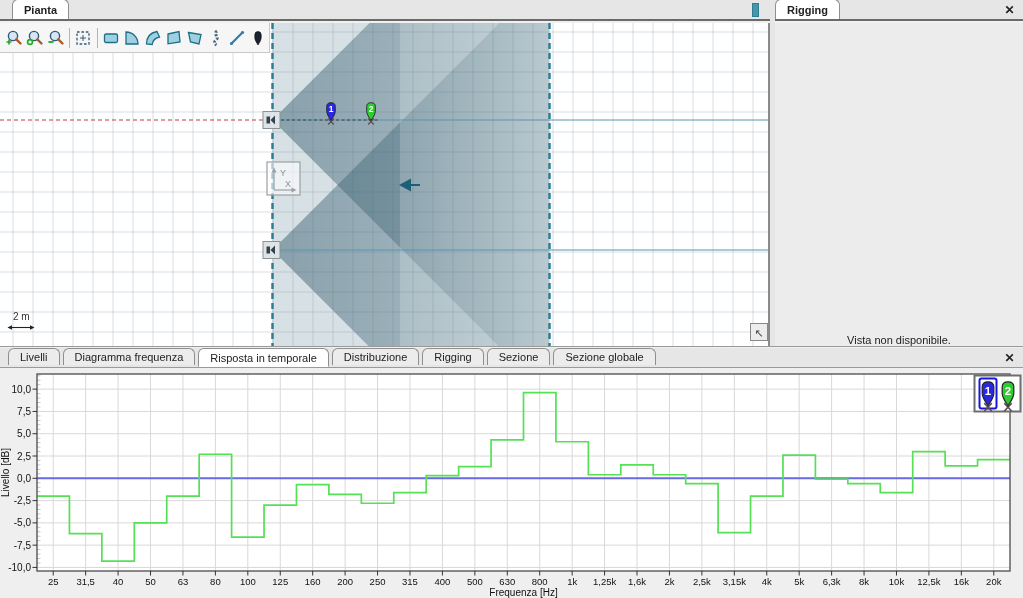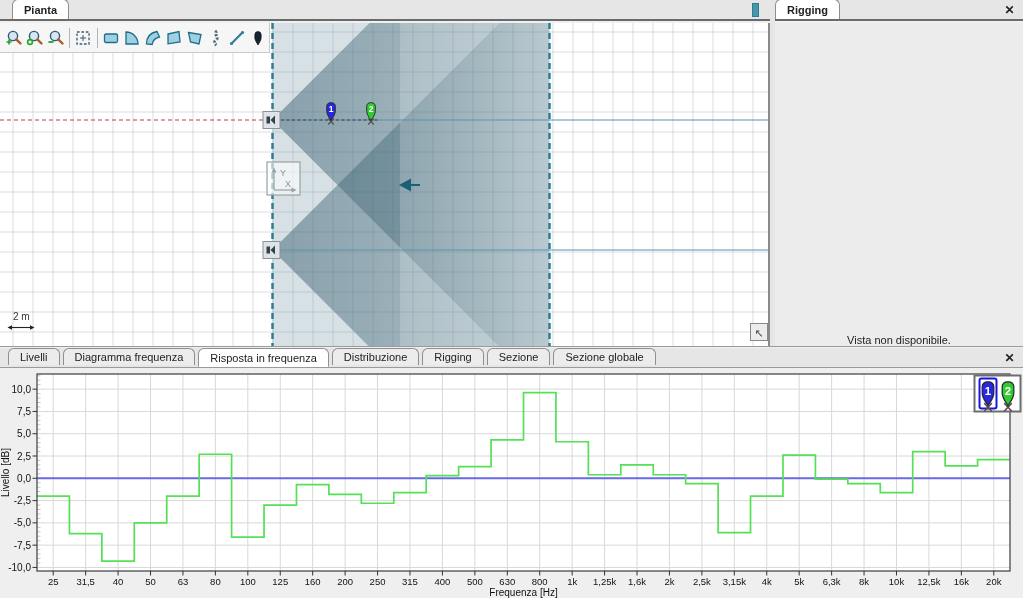--- a/index.html
+++ b/index.html
@@ -225,21 +225,21 @@
       <div id="rigging-body">
         <div id="rigging-message">Vista non disponibile.</div>
       </div>
     </div>
   </div>
 
   <div id="bottom-panel">
     <div id="bottom-tab-row">
       <div class="tab">Livelli</div>
         <div class="tab">Diagramma frequenza</div>
-        <div class="tab active">Risposta in frequenza</div>
+        <div class="tab active">Risposta in temporale</div>
         <div class="tab">Distribuzione</div>
         <div class="tab">Rigging</div>
         <div class="tab">Sezione</div>
         <div class="tab">Sezione globale</div>
         <div class="close-btn">✕</div>
     </div>
     <div id="chart-wrap">
       <svg id="chart-svg" width="1023" height="231" viewBox="0 0 1023 231">
   <rect x="37" y="6" width="973" height="197" fill="#ffffff"></rect>
   <path d="M37,21.153846153846146 H1010 M37,43.438914027149316 H1010 M37,65.72398190045249 H1010 M37,88.00904977375565 H1010 M37,110.2941176470588 H1010 M37,132.57918552036196 H1010 M37,154.86425339366514 H1010 M37,177.1493212669683 H1010 M37,199.43438914027146 H1010 M53.21666666666667,6 V203 M85.64999999999999,6 V203 M118.08333333333333,6 V203 M150.51666666666665,6 V203 M182.95,6 V203 M215.38333333333333,6 V203 M247.81666666666663,6 V203 M280.25,6 V203 M312.6833333333333,6 V203 M345.1166666666666,6 V203 M377.54999999999995,6 V203 M409.9833333333333,6 V203 M442.41666666666663,6 V203 M474.84999999999997,6 V203 M507.2833333333333,6 V203 M539.7166666666667,6 V203 M572.15,6 V203 M604.5833333333333,6 V203 M637.0166666666667,6 V203 M669.4499999999999,6 V203 M701.8833333333332,6 V203 M734.3166666666666,6 V203 M766.7499999999999,6 V203 M799.1833333333333,6 V203 M831.6166666666666,6 V203 M864.05,6 V203 M896.4833333333332,6 V203 M928.9166666666666,6 V203 M961.3499999999999,6 V203 M993.7833333333332,6 V203 " stroke="#d8d8d8" stroke-width="1" fill="none"></path>

